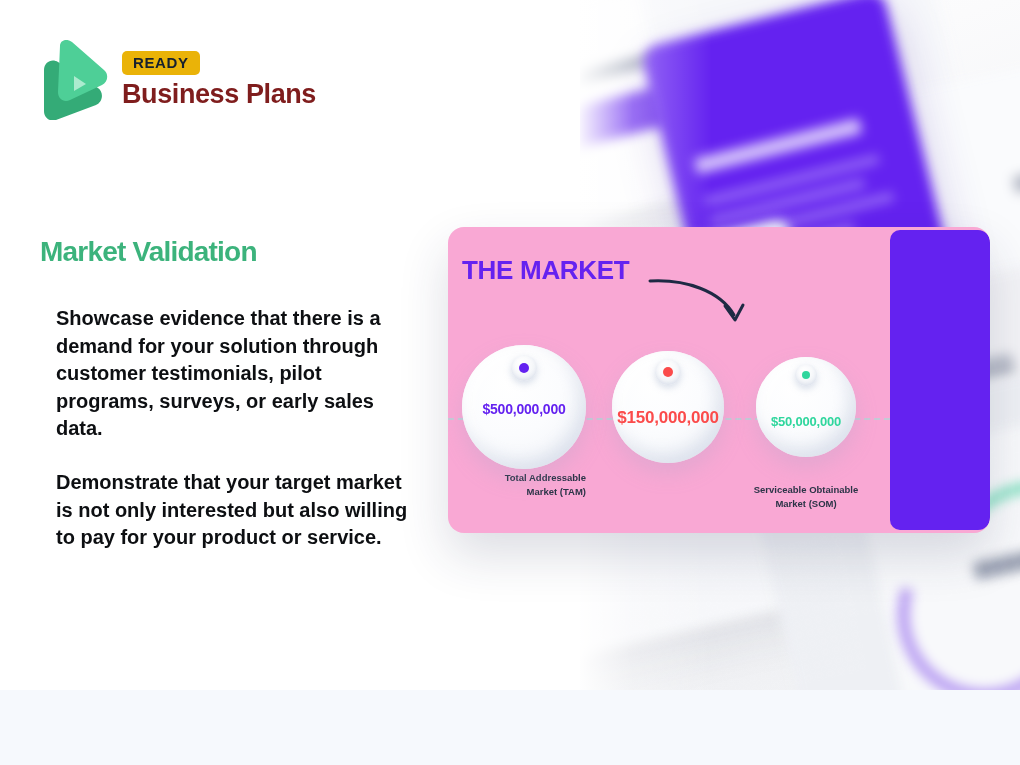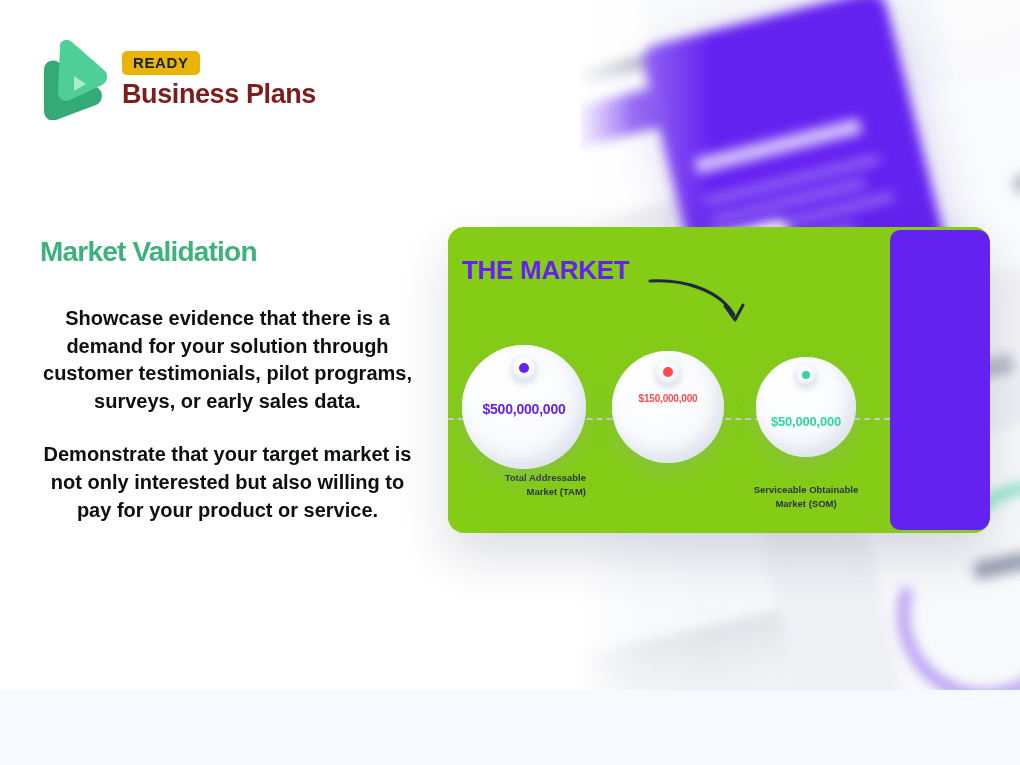--- a/index.html
+++ b/index.html
@@ -80,27 +80,27 @@
 
   .headline{
     position:absolute;left:40px;top:218px;width:400px;
     font-size:28px;font-weight:700;color:#3cb37c;letter-spacing:-.8px;
     line-height:1.1;
   }
   .body-copy{
     position:absolute;left:40px;top:305px;width:375px;
     font-size:20px;font-weight:700;color:#0d0f12;line-height:1.38;
   }
-  .body-copy p{margin:0 0 26px 0;text-align:center;}
+  .body-copy p{margin:0 0 26px 16px;}
   .body-copy p:last-child{margin-bottom:0;}
 
   
   .market-card{
     position:absolute;left:448px;top:227px;width:542px;height:306px;
-    background:#84cc16;border-radius:16px;
+    background:#f9a8d4;border-radius:16px;
     box-shadow:0 22px 50px rgba(35,45,80,.16);
     overflow:hidden;
   }
   .purple-block{
     position:absolute;right:0;top:3px;width:100px;height:300px;
     background:#6422f0;border-radius:10px 12px 12px 10px;
   }
   .mk-title{
     position:absolute;left:14px;top:28px;
     font-size:26px;font-weight:700;color:#6422f0;letter-spacing:-.3px;
@@ -141,21 +141,21 @@
     display:flex;align-items:center;justify-content:center;
   }
   .m2 .knob{top:8px;}
   .m3 .knob{top:7px;width:22px;height:22px;}
   .knob i{display:block;width:10px;height:10px;border-radius:50%;}
   .m3 .knob i{width:8px;height:8px;}
   .value{
     position:absolute;left:50%;top:56px;transform:translateX(-50%);
     font-size:14px;font-weight:700;white-space:nowrap;letter-spacing:-.2px;
   }
-  .m2 .value{top:42px;font-size:10px;}
+  .m2 .value{top:57px;font-size:17px;}
   .m3 .value{top:57px;font-size:13px;}
   .mlabel{
     margin-top:12px;font-size:9.5px;font-weight:700;color:#2b3447;line-height:1.45;
   }
   .m1 .mlabel{margin-top:2px;}
   .m2 .mlabel{margin-top:20px;width:140px;margin-left:-8px;}
   .m3 .mlabel{margin-top:26px;width:140px;margin-left:-8px;}
 </style>
 </head>
 <body>

